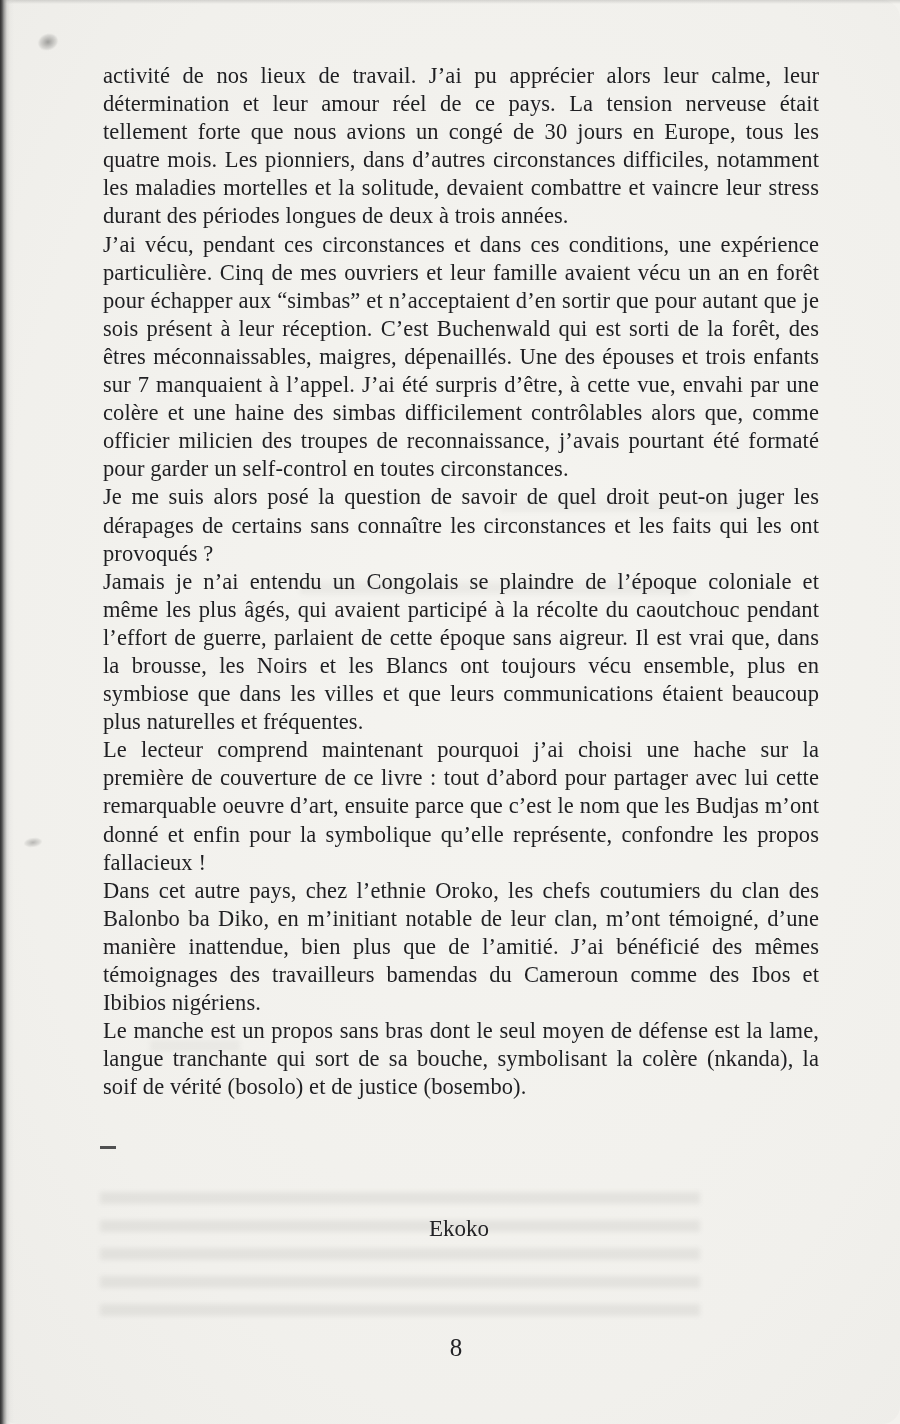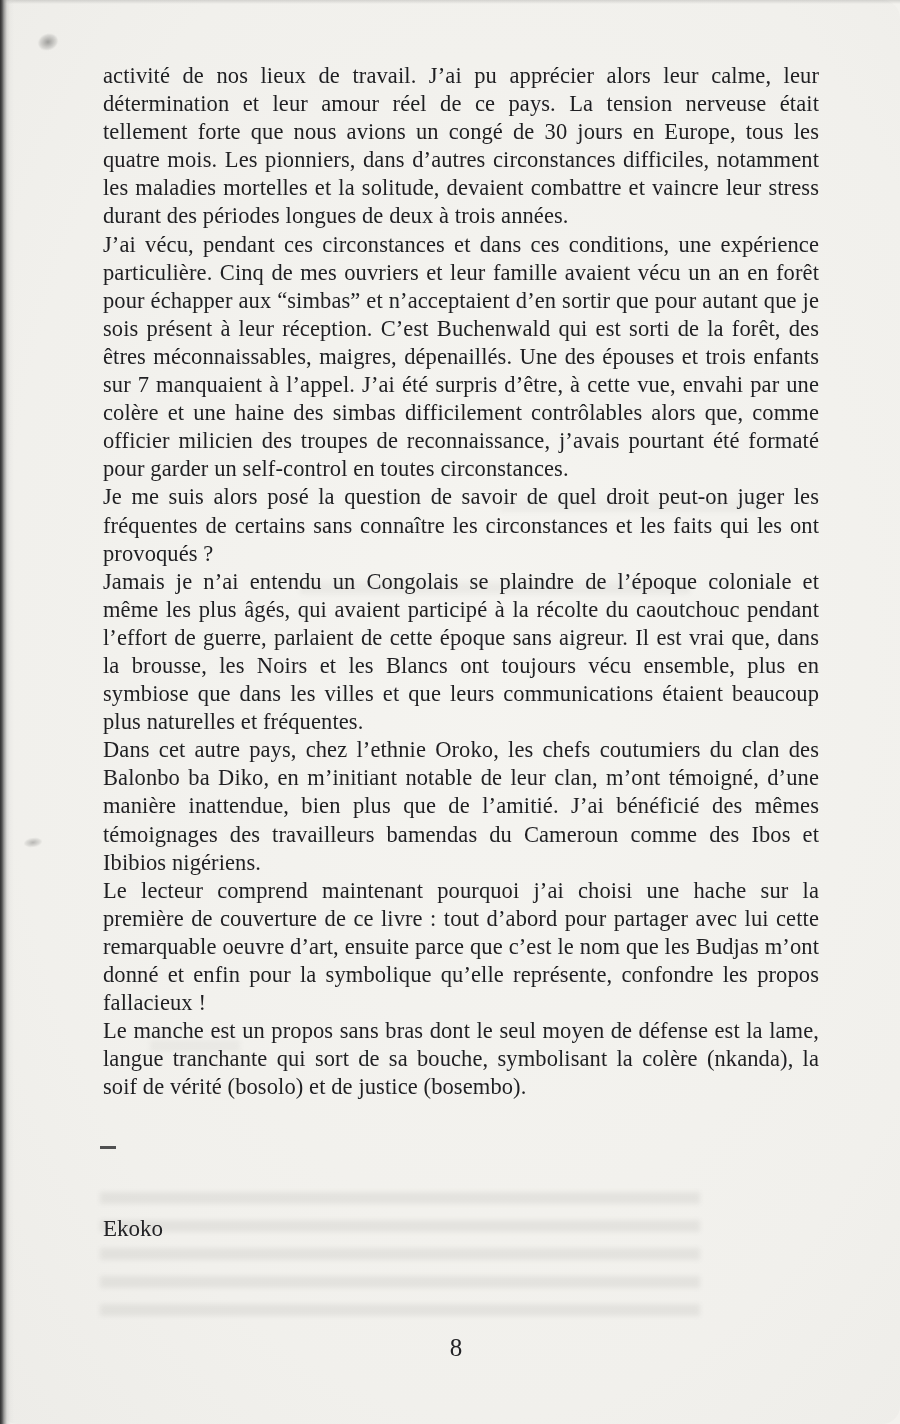--- a/index.html
+++ b/index.html
@@ -44,21 +44,21 @@
   }
   .para {
     text-align: justify;
     text-justify: inter-word;
   }
   .signature {
     position: absolute;
     left: 103px;
     top: 1216px;
     width: 712px;
-    text-align: left;
+    text-align: center;
     color: #232326;
     font-size: 23px;
   }
   .page-number {
     position: absolute;
     left: 0;
     top: 1334px;
     width: 912px;
     text-align: center;
     color: #232326;
@@ -101,23 +101,23 @@
   <div class="smudge s3"></div>
 
   <div class="bleed b1"></div>
   <div class="bleed b2"></div>
   <div class="bleed b4"></div>
   <div class="bleed b3"></div>
 
   <div class="text-block">
       <p class="para">activité de nos lieux de travail. J’ai pu apprécier alors leur calme, leur détermination et leur amour réel de ce pays. La tension nerveuse était tellement forte que nous avions un congé de 30 jours en Europe, tous les quatre mois. Les pionniers, dans d’autres circonstances difficiles, notamment les maladies mortelles et la solitude, devaient combattre et vaincre leur stress durant des périodes longues de deux à trois années.</p>
       <p class="para">J’ai vécu, pendant ces circonstances et dans ces conditions, une expérience particulière. Cinq de mes ouvriers et leur famille avaient vécu un an en forêt pour échapper aux “simbas” et n’acceptaient d’en sortir que pour autant que je sois présent à leur réception. C’est Buchenwald qui est sorti de la forêt, des êtres méconnaissables, maigres, dépenaillés. Une des épouses et trois enfants sur 7 manquaient à l’appel. J’ai été surpris d’être, à cette vue, envahi par une colère et une haine des simbas difficilement contrôlables alors que, comme officier milicien des troupes de reconnaissance, j’avais pourtant été formaté pour garder un self-control en toutes circonstances.</p>
-      <p class="para">Je me suis alors posé la question de savoir de quel droit peut-on juger les fréquentes de certains sans connaître les circonstances et les faits qui les ont provoqués ?</p>
+      <p class="para">Je me suis alors posé la question de savoir de quel droit peut-on juger les dérapages de certains sans connaître les circonstances et les faits qui les ont provoqués ?</p>
       <p class="para">Jamais je n’ai entendu un Congolais se plaindre de l’époque coloniale et même les plus âgés, qui avaient participé à la récolte du caoutchouc pendant l’effort de guerre, parlaient de cette époque sans aigreur. Il est vrai que, dans la brousse, les Noirs et les Blancs ont toujours vécu ensemble, plus en symbiose que dans les villes et que leurs communications étaient beaucoup plus naturelles et fréquentes.</p>
+      <p class="para">Le lecteur comprend maintenant pourquoi j’ai choisi une hache sur la première de couverture de ce livre : tout d’abord pour partager avec lui cette remarquable oeuvre d’art, ensuite parce que c’est le nom que les Budjas m’ont donné et enfin pour la symbolique qu’elle représente, confondre les propos fallacieux !</p>
       <p class="para">Dans cet autre pays, chez l’ethnie Oroko, les chefs coutumiers du clan des Balonbo ba Diko, en m’initiant notable de leur clan, m’ont témoigné, d’une manière inattendue, bien plus que de l’amitié. J’ai bénéficié des mêmes témoignages des travailleurs bamendas du Cameroun comme des Ibos et Ibibios nigériens.</p>
-      <p class="para">Le lecteur comprend maintenant pourquoi j’ai choisi une hache sur la première de couverture de ce livre : tout d’abord pour partager avec lui cette remarquable oeuvre d’art, ensuite parce que c’est le nom que les Budjas m’ont donné et enfin pour la symbolique qu’elle représente, confondre les propos fallacieux !</p>
       <p class="para">Le manche est un propos sans bras dont le seul moyen de défense est la lame, langue tranchante qui sort de sa bouche, symbolisant la colère (nkanda), la soif de vérité (bosolo) et de justice (bosembo).</p>
     </div>
 
   <div class="signature">Ekoko</div>
 
   <div class="page-number">8</div>
 </div>
 
 </body></html>

